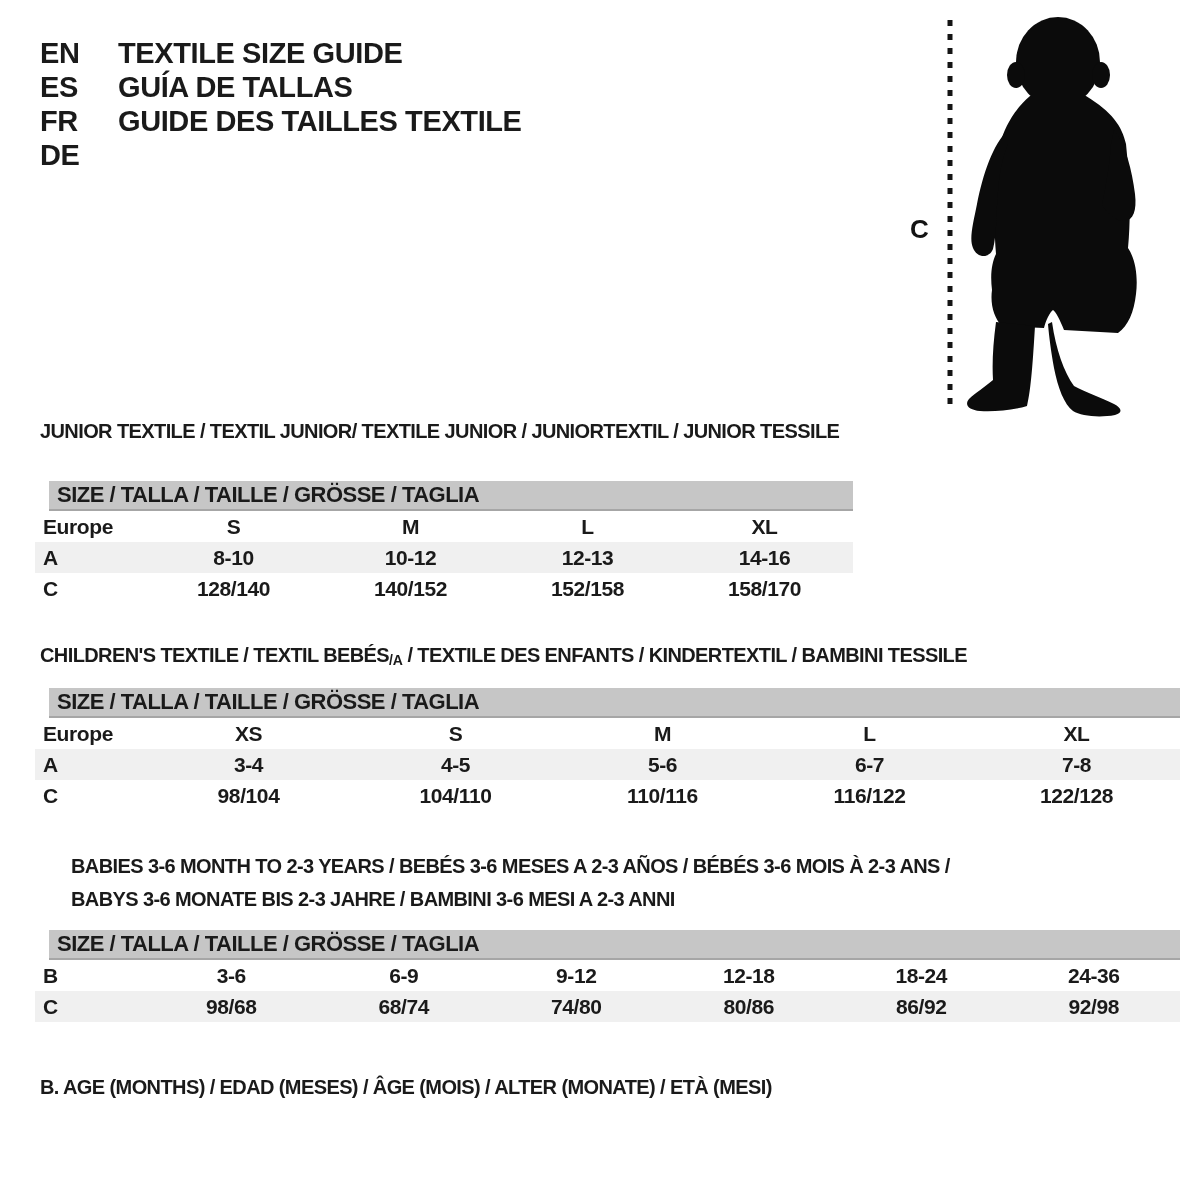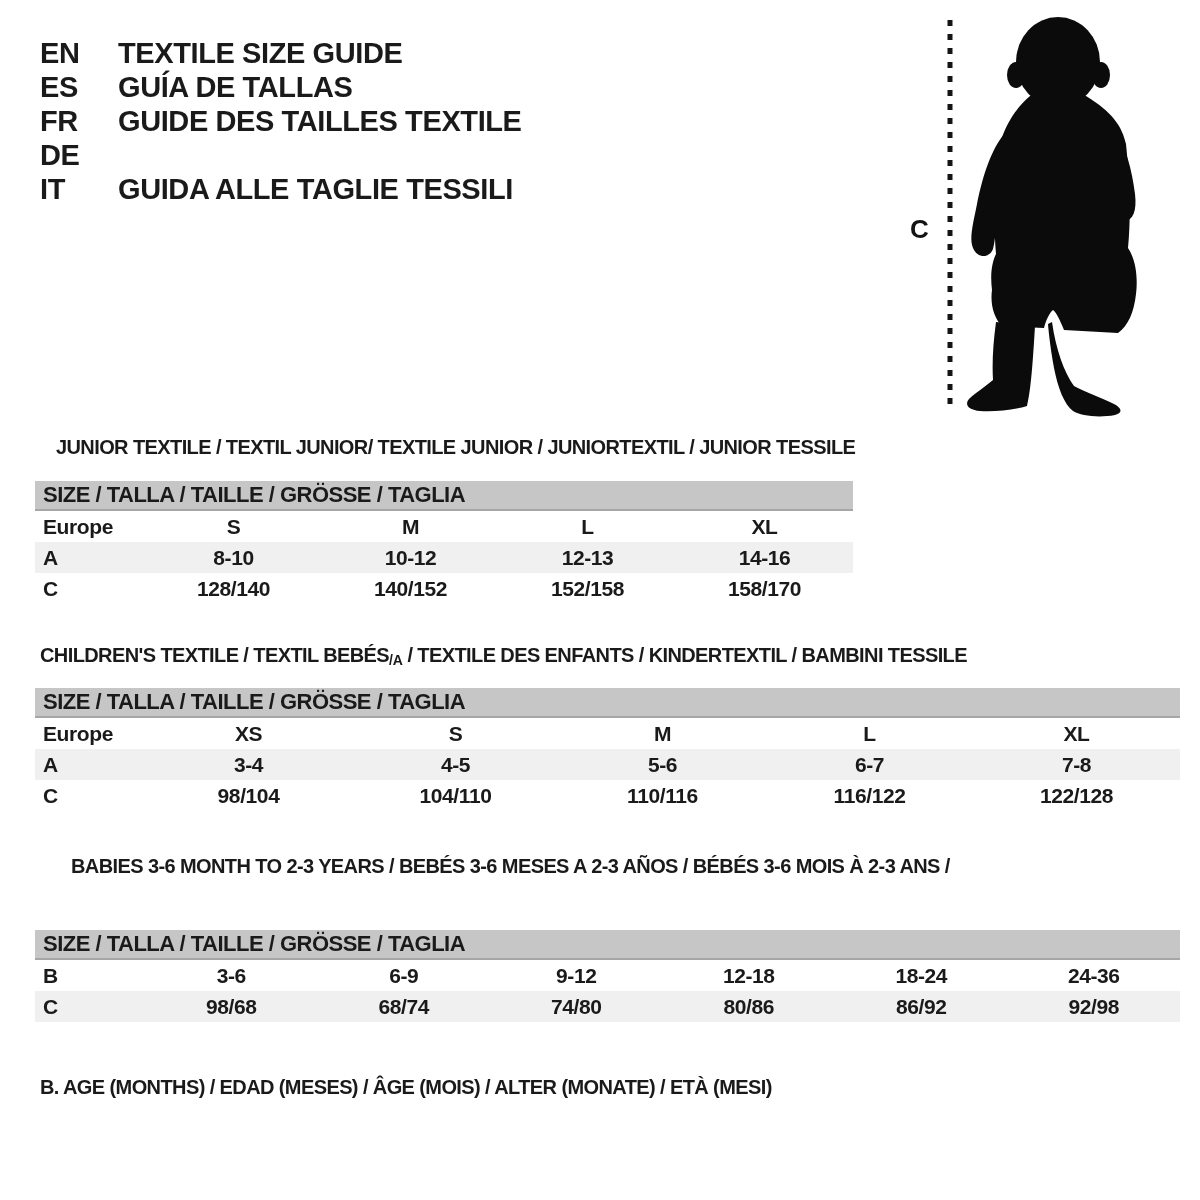--- a/index.html
+++ b/index.html
@@ -20,21 +20,21 @@
   .shead .sub{font-size:14px;position:relative;top:3px;letter-spacing:-0.3px;}
   .shead.multiline{line-height:33px;}
   
   .tbl{position:absolute;left:35px;display:flex;flex-direction:column;}
   .tbl-junior{top:481px;width:818px;}
   .tbl-children{top:688px;width:1145px;}
   .tbl-babies{top:930px;width:1145px;}
   .tbar{
     height:30px;background:#c6c6c6;display:flex;align-items:center;
     padding-left:8px;font-size:22px;letter-spacing:-0.5px;
-    border-bottom:2px solid #a6a6a6;box-sizing:border-box;
+    border-bottom:2px solid #a6a6a6;box-sizing:border-box;margin-left:14px;
   }
   .trow{height:31px;display:flex;align-items:center;font-size:21px;}
   .trow.shaded{background:#f0f0f0;}
   .tlabel{width:110px;padding-left:8px;box-sizing:border-box;}
   .tcell{flex:1;text-align:center;}
   
   .legend{position:absolute;left:40px;top:1070px;font-size:20px;line-height:35px;letter-spacing:-0.6px;}
 </style>
 </head>
 <body>
@@ -47,24 +47,20 @@
   <div class="lrow">
     <span class="lcode">ES</span>
     <span>GUÍA DE TALLAS</span>
   </div>
   <div class="lrow">
     <span class="lcode">FR</span>
     <span>GUIDE DES TAILLES TEXTILE</span>
   </div>
   <div class="lrow">
     <span class="lcode">DE</span>
-  </div>
-  <div class="lrow">
-    <span class="lcode">IT</span>
-    <span>GUIDA ALLE TAGLIE TESSILI</span>
   </div>
 </div>
 
 <div class="figure">
   <svg width="260" height="406" viewBox="0 0 260 406">
     <line x1="60" y1="8" x2="60" y2="400" stroke="#141414" stroke-width="5" stroke-dasharray="6 8"></line>
     <text x="20" y="226" font-size="26" font-weight="bold" fill="#141414">C</text>
     <g fill="#0b0b0b">
 
       <ellipse cx="168" cy="50" rx="42" ry="45"></ellipse>
@@ -109,21 +105,21 @@
                C166,338 174,360 184,374
                C195,380 212,386 224,392
                C232,396 233,401 225,403
                C209,406 191,404 183,399
                C174,392 168,376 164,356
                C161,340 159,324 158,312 Z"></path>
     </g>
   </svg>
 </div>
 
-<div class="shead" style="top:436px;margin-left:16px;">JUNIOR TEXTILE / TEXTIL JUNIOR/ TEXTILE JUNIOR / JUNIORTEXTIL / JUNIOR TESSILE</div>
+<div class="shead" style="top:420px;">JUNIOR TEXTILE / TEXTIL JUNIOR/ TEXTILE JUNIOR / JUNIORTEXTIL / JUNIOR TESSILE</div>
 <div class="tbl tbl-junior">
   <div class="tbar">SIZE / TALLA / TAILLE / GRÖSSE / TAGLIA</div>
   <div class="trow">
     <div class="tlabel">Europe</div>
     <div class="tcell">S</div>
     <div class="tcell">M</div>
     <div class="tcell">L</div>
     <div class="tcell">XL</div>
   </div>
   <div class="trow shaded">
@@ -166,20 +162,21 @@
     <div class="tcell">98/104</div>
     <div class="tcell">104/110</div>
     <div class="tcell">110/116</div>
     <div class="tcell">116/122</div>
     <div class="tcell">122/128</div>
   </div>
 </div>
 
 <div class="shead multiline" style="top:850px;margin-left:31px;">
   <div>BABIES 3-6 MONTH TO 2-3 YEARS / BEBÉS 3-6 MESES A 2-3 AÑOS / BÉBÉS 3-6 MOIS À 2-3 ANS /</div>
+  <div>BABYS 3-6 MONATE BIS 2-3 JAHRE / BAMBINI 3-6 MESI A 2-3 ANNI</div>
 </div>
 <div class="tbl tbl-babies">
   <div class="tbar">SIZE / TALLA / TAILLE / GRÖSSE / TAGLIA</div>
   <div class="trow">
     <div class="tlabel">B</div>
     <div class="tcell">3-6</div>
     <div class="tcell">6-9</div>
     <div class="tcell">9-12</div>
     <div class="tcell">12-18</div>
     <div class="tcell">18-24</div>

